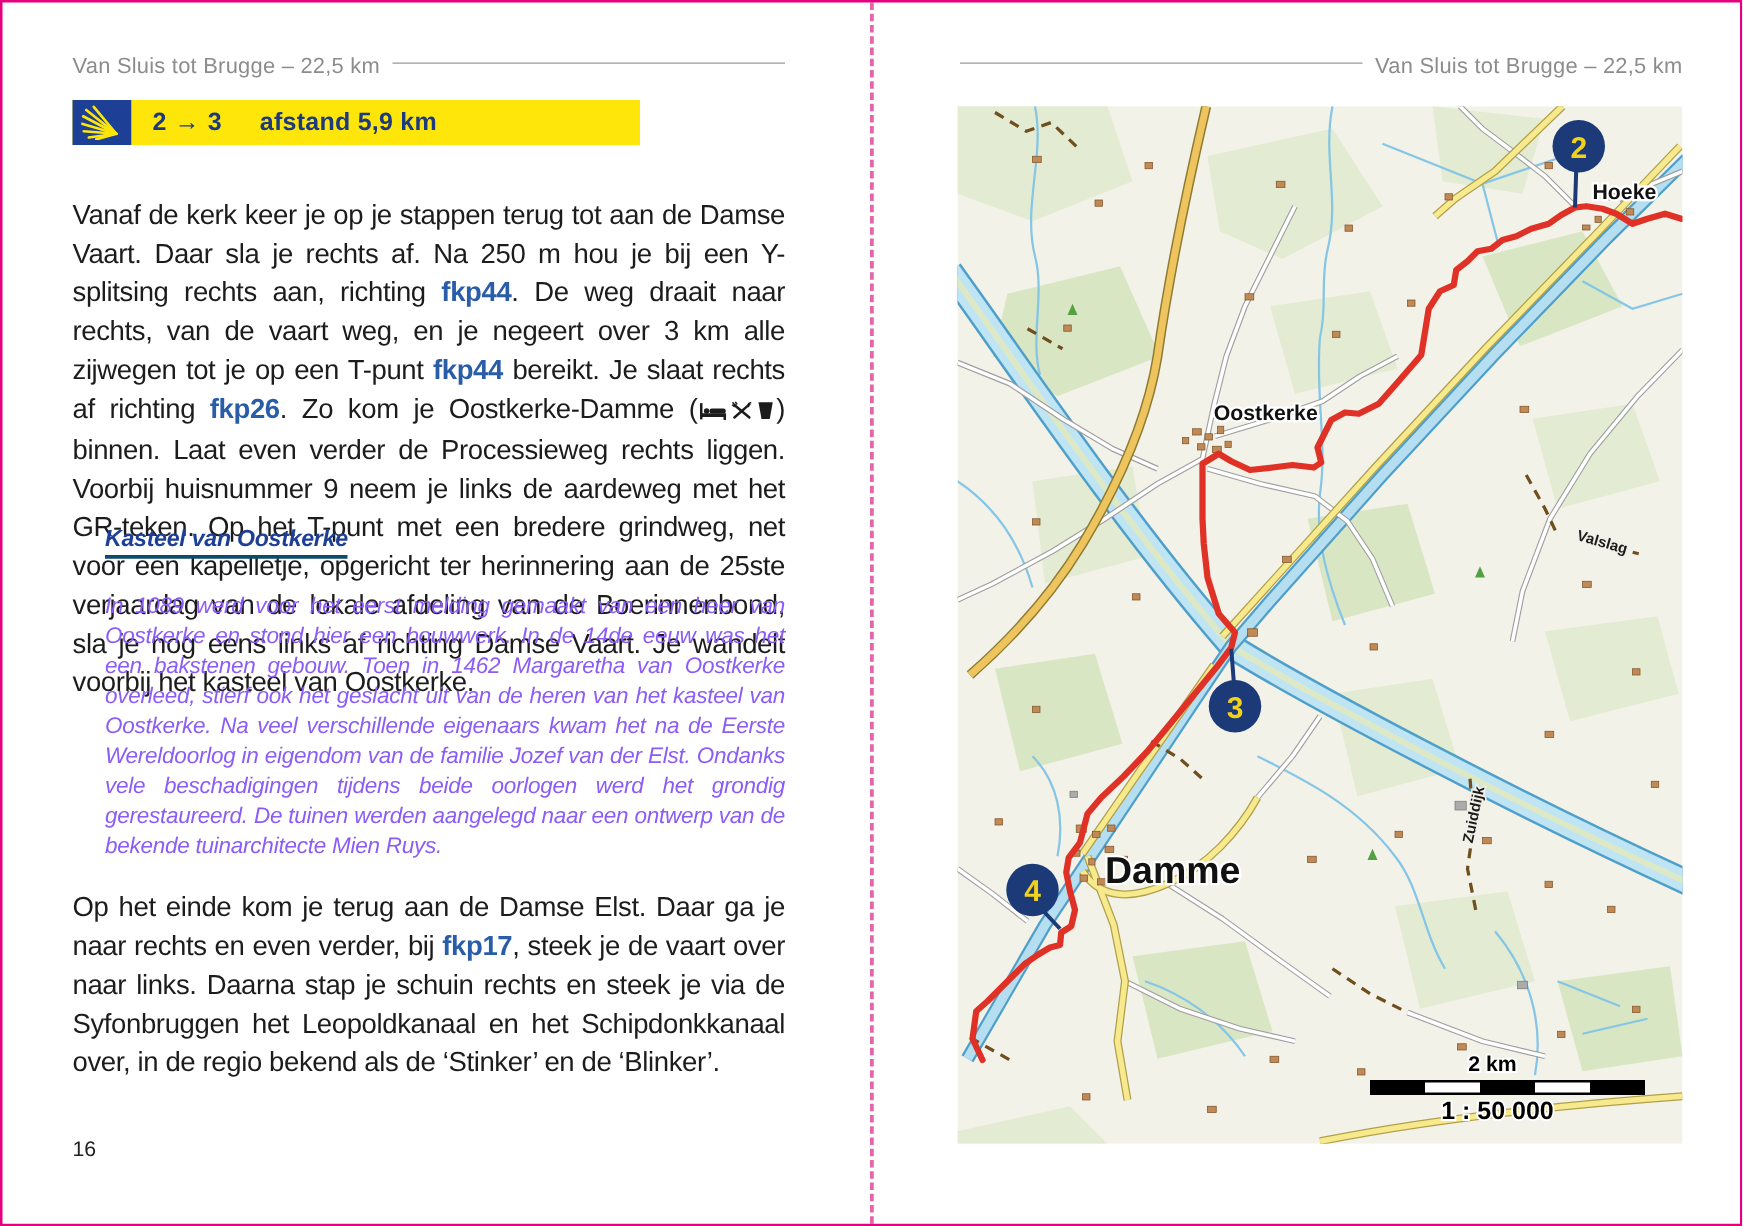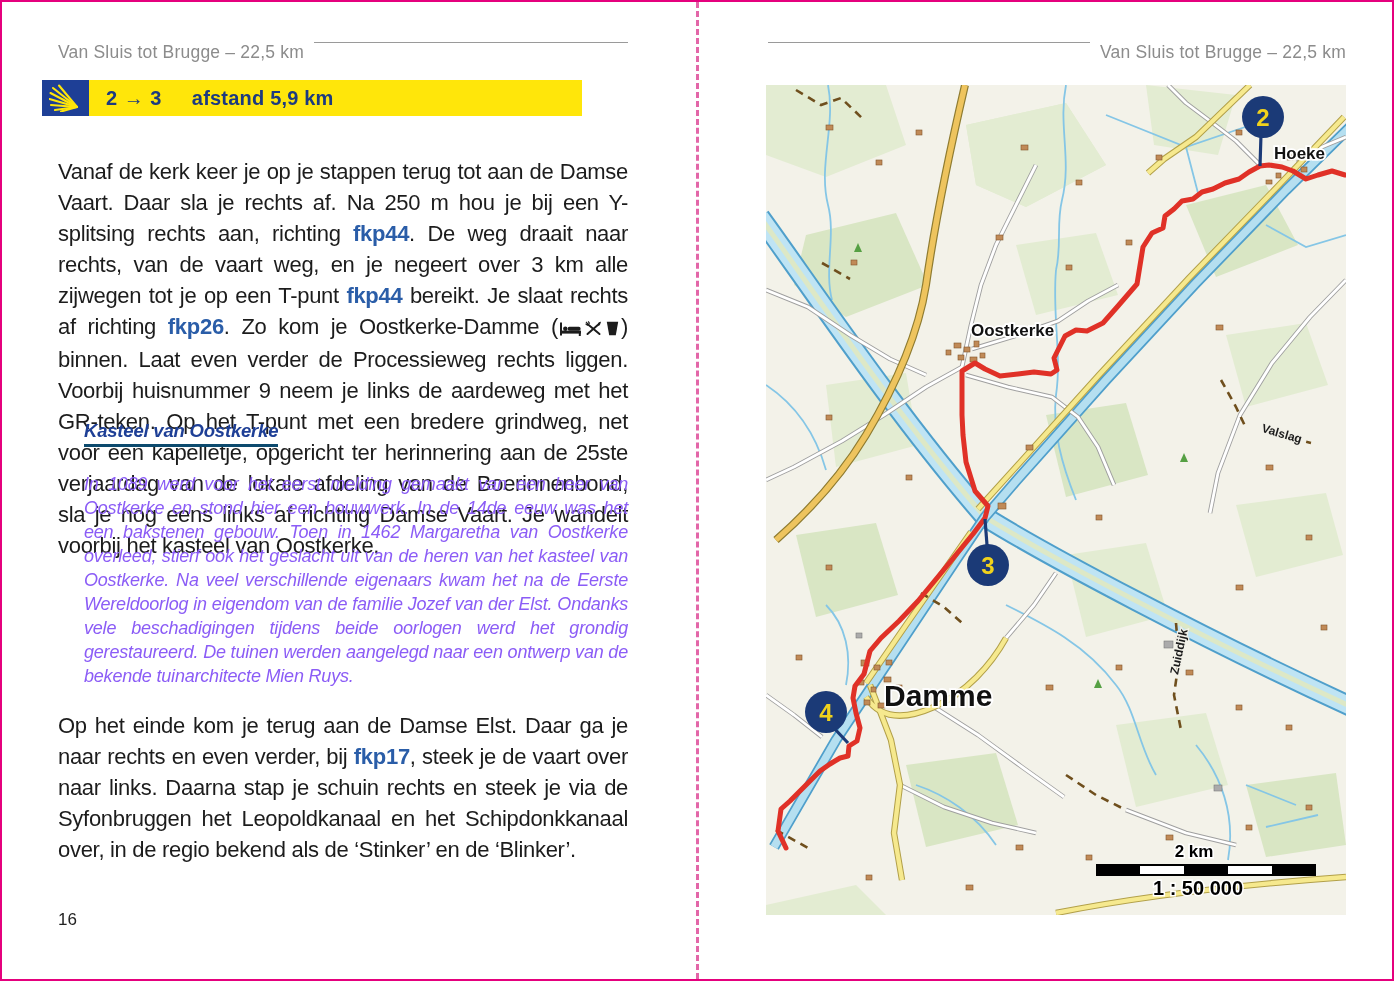--- a/index.html
+++ b/index.html
@@ -16,34 +16,34 @@
     border:2px solid #e5007d;
     pointer-events:none;
   }
   .fold-line{
     position:absolute;top:2px;bottom:2px;left:696px;
     width:0;border-left:3px dashed #e366a8;
   }
   
   .running-header{
     position:absolute;top:42px;height:20px;
-    display:flex;align-items:flex-start;
+    display:flex;align-items:center;
     color:#8c8c8c;font-size:17.5px;letter-spacing:0.2px;
   }
   .running-header .rule{
     flex:1 1 auto;border-bottom:1.5px solid #9a9a9a;margin:0 0 3px 0;
   }
   .rh-left{left:58px;width:570px;}
   .rh-left .txt{margin-right:10px;white-space:nowrap;}
   .rh-right{left:768px;width:578px;}
   .rh-right .txt{margin-left:10px;white-space:nowrap;}
 
   
   .banner{
-    position:absolute;left:42px;top:80px;width:540px;height:36px;
+    position:absolute;left:58px;top:80px;width:454px;height:36px;
     background:#ffe60a;display:flex;align-items:center;
   }
   .shell-box{
     width:47px;height:36px;background:#1e3f96;
     display:flex;align-items:center;justify-content:center;flex:0 0 auto;
   }
   .banner .range{
     margin-left:17px;color:#1c3a80;font-weight:bold;font-size:20px;letter-spacing:0.5px;
   }
   .banner .dist{

